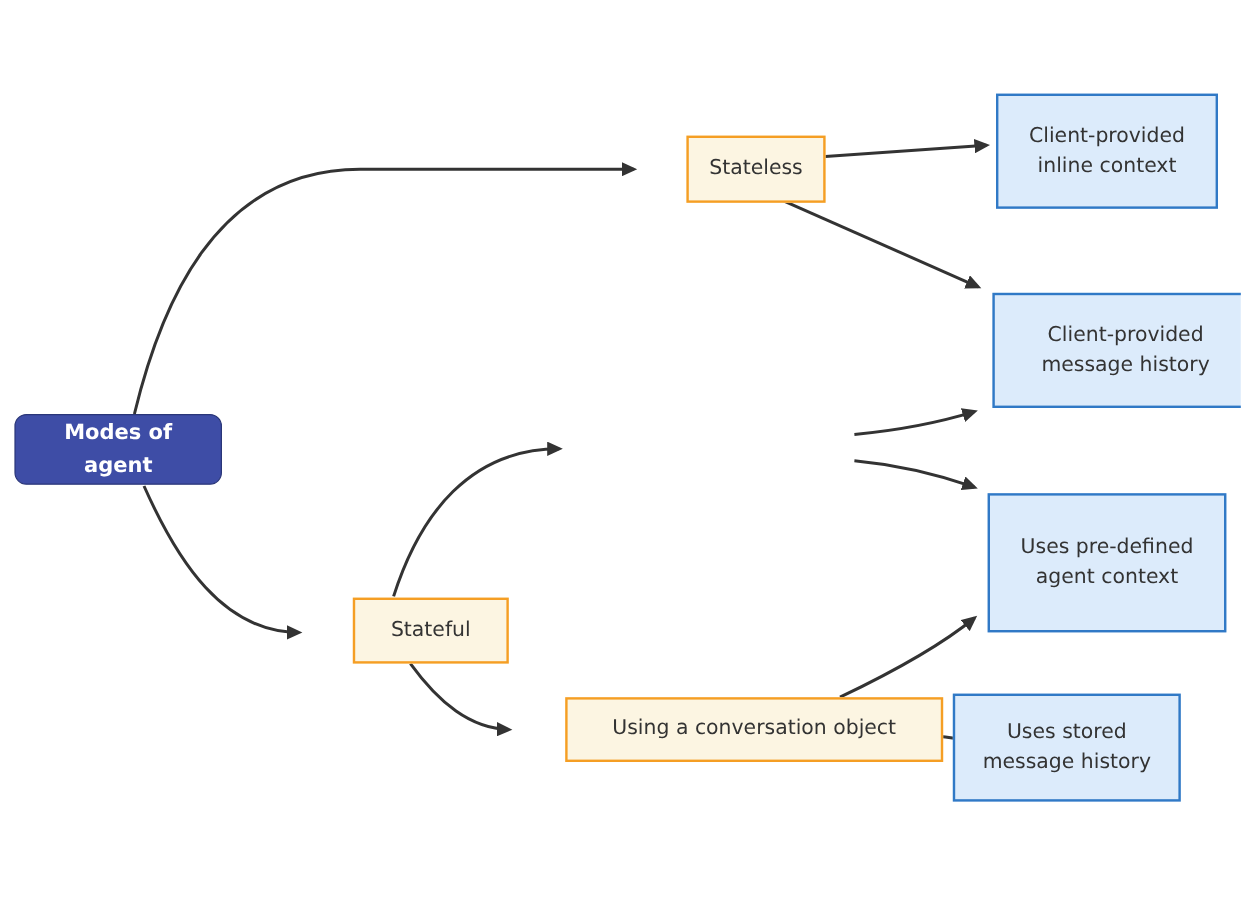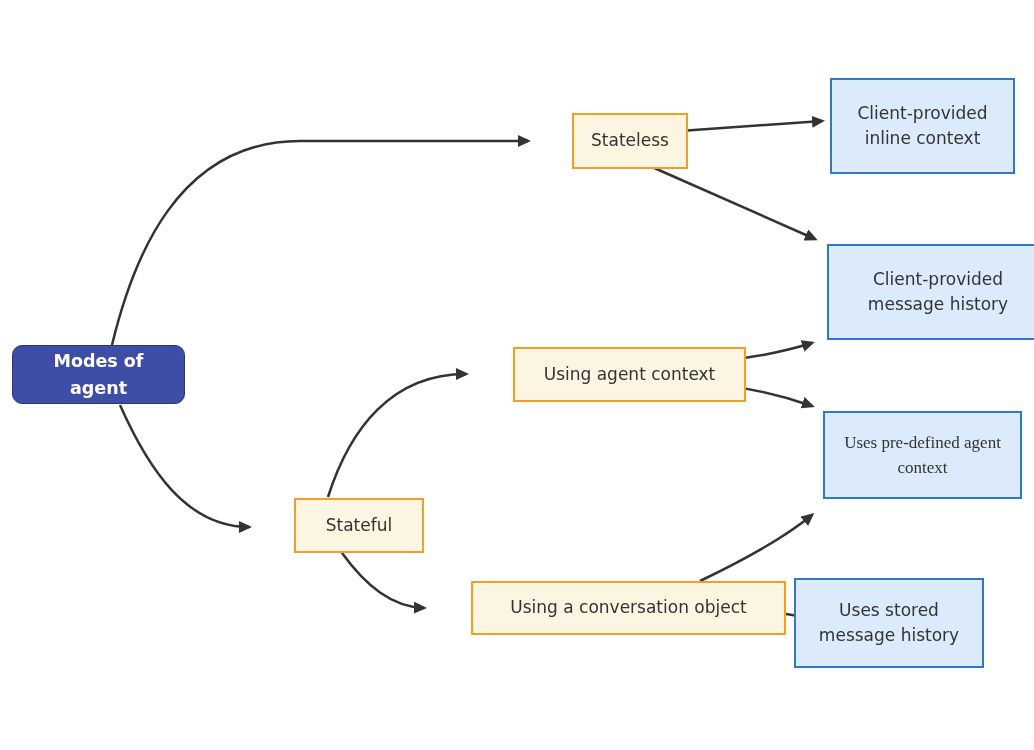--- a/index.html
+++ b/index.html
@@ -20,21 +20,21 @@
   .node.blue{background:var(--blue-fill);border:2px solid var(--blue-border);}
   .node.root{background:var(--root-fill);border:1.5px solid var(--root-border);
              color:var(--root-text);font-weight:bold;border-radius:10px;font-size:17.5px;}
   #n-root{left:12px;top:345px;width:173px;height:59px;}
   #n-stateless{left:536px;top:113px;width:116px;height:56px;}
   #n-stateful{left:258px;top:498px;width:130px;height:55px;}
   #n-agent{left:477px;top:347px;width:233px;height:55px;}
   #n-conversation{left:435px;top:581px;width:315px;height:54px;}
   #n-inline{left:830px;top:78px;width:185px;height:96px;}
   #n-msghist{left:827px;top:244px;width:222px;height:96px;}
-  #n-predef{left:823px;top:411px;width:199px;height:88px;font-family:Liberation Serif, serif;}
+  #n-predef{left:823px;top:411px;width:199px;height:116px;}
   #n-stored{left:794px;top:578px;width:190px;height:90px;}
 </style>
 </head>
 <body>
 
 <div class="canvas">
 
   <svg class="edges" viewBox="0 0 1034 750" xmlns="http://www.w3.org/2000/svg">
     <defs>
       <marker id="arrow" markerUnits="userSpaceOnUse" markerWidth="14" markerHeight="12" refX="10" refY="6" orient="auto">
@@ -52,21 +52,20 @@
     <path class="link" d="M 700 581 C 744 560, 784 538, 812 515" marker-end="url(#arrow)"></path>
     <path class="link" d="M 750 613 C 779 611, 800 616, 817 620" marker-end="url(#arrow)"></path>
   </svg>
 
   <div id="n-root" class="node root">Modes of agent</div>
 
   <div id="n-stateless" class="node note">Stateless</div>
 
   <div id="n-stateful" class="node note">Stateful</div>
 
-  <div id="n-agent" class="node note">Using agent context</div>
 
   <div id="n-conversation" class="node note">Using a conversation object</div>
 
   <div id="n-inline" class="node blue">Client-provided inline context</div>
 
   <div id="n-msghist" class="node blue">Client-provided message history</div>
 
   <div id="n-predef" class="node blue">Uses pre-defined agent context</div>
 
   <div id="n-stored" class="node blue">Uses stored message history</div>

